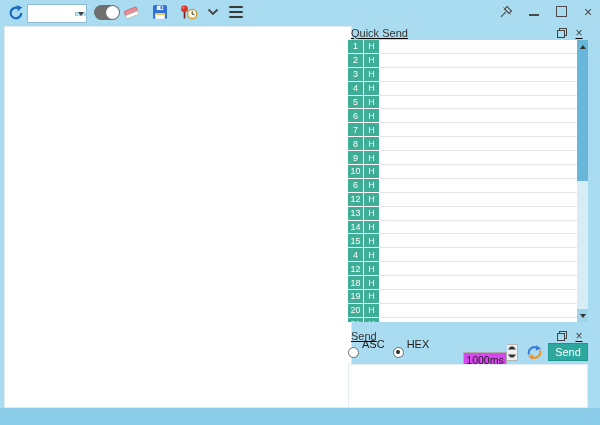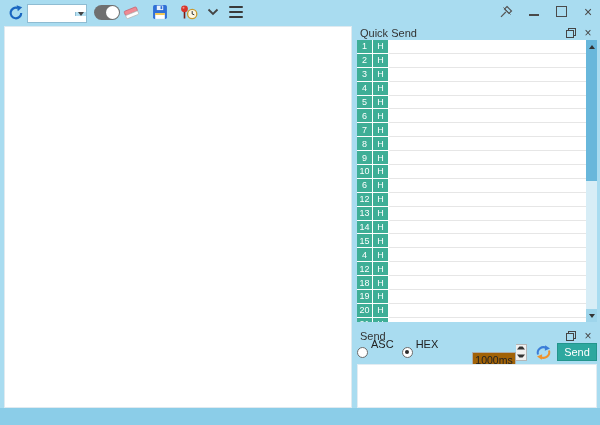--- a/index.html
+++ b/index.html
@@ -25,21 +25,21 @@
   #min-btn{left:524px;top:3px;width:20px;height:17px;}
   #min-btn .bar{width:10px;height:2px;background:#4a4a4a;margin-top:7px;}
   #max-btn{left:551px;top:3px;width:20px;height:17px;}
   #max-btn .box{width:9px;height:9px;border:1.5px solid #4a4a4a;}
   #close-btn{left:578px;top:3px;width:20px;height:17px;font-size:14px;color:#4a4a4a;}
 
   
   #receive{position:absolute;left:4px;top:26px;width:348px;height:382px;background:#fff;border:1px solid #dfeaf0;box-sizing:border-box;}
 
   
-  .panel{position:absolute;left:357px;width:240px;}
+  .panel{position:absolute;left:348px;width:240px;text-decoration:underline;}
   .panel-title{height:15px;display:flex;align-items:center;font-size:11px;color:#333;padding:1px 2px 0 3px;}
   .panel-title .t{flex:1;}
   .ticon{width:14px;height:12px;display:flex;align-items:center;justify-content:center;margin-left:3px;color:#444;font-size:12px;line-height:12px;}
 
   #quick-send{top:24px;height:298px;}
   #qs-body{position:absolute;left:0;top:16px;width:240px;height:282px;background:#fff;overflow:hidden;}
   #qs-rows{position:absolute;left:0;top:0;width:229px;}
   .qs-row{display:flex;height:13.9px;box-sizing:border-box;}
   .qs-num,.qs-hex{width:16px;background:#3eae96;color:#fff;font-size:9px;display:flex;align-items:center;justify-content:center;border-right:1px solid #fff;border-bottom:1px solid #fff;box-sizing:border-box;flex:0 0 auto;cursor:pointer;}
   .qs-input{flex:1;border:none;border-bottom:1px solid #e6e6e6;outline:none;font-size:10px;padding:0 3px;min-width:0;}
@@ -50,21 +50,21 @@
   .sb-down{bottom:0;background:#9ed5eb;}
   .sb-thumb{position:absolute;left:0;top:13px;width:11px;height:128px;background:#68b7db;}
   .tri-up{width:0;height:0;border-left:3px solid transparent;border-right:3px solid transparent;border-bottom:4px solid #333;}
   .tri-dn{width:0;height:0;border-left:3px solid transparent;border-right:3px solid transparent;border-top:4px solid #333;}
 
   #send-panel{top:327px;height:81px;}
   #send-controls{position:absolute;left:0;top:15px;width:240px;height:20px;display:flex;align-items:center;}
   .radio{width:11px;height:11px;border-radius:50%;background:#fff;border:1px solid #6b6b6b;box-sizing:border-box;position:relative;flex:0 0 auto;cursor:pointer;}
   .radio.checked::after{content:"";position:absolute;left:2.3px;top:2.3px;width:4.5px;height:4.5px;border-radius:50%;background:#2b2b2b;}
   .radio-label{font-size:11px;color:#222;margin:0 8px 16px 3px;}
-  #interval{width:44px;height:17px;background:#a16207;border:1px solid #aeaeae;box-sizing:border-box;font-size:10.5px;color:#222;display:flex;align-items:center;justify-content:center;margin-top:16px;}
+  #interval{width:44px;height:17px;background:#d946ef;border:1px solid #aeaeae;box-sizing:border-box;font-size:10.5px;color:#222;display:flex;align-items:center;justify-content:center;margin-top:16px;}
   #spinner{width:11px;height:17px;border:1px solid #b5b5b5;border-left:none;box-sizing:border-box;display:flex;flex-direction:column;}
   #spinner div{flex:1;background:#f0f0f0;display:flex;align-items:center;justify-content:center;}
   #spinner .tri-up,#spinner .tri-dn{transform:scale(0.8);}
   #loop-btn{width:20px;height:18px;display:flex;align-items:center;justify-content:center;margin:0 4px 0 6px;}
   #send-btn{width:40px;height:18px;background:#2da89f;color:#fff;font-size:11px;display:flex;align-items:center;justify-content:center;border:1px solid #23958d;box-sizing:border-box;cursor:pointer;}
   #send-msg{position:absolute;left:0;top:37px;width:240px;height:44px;background:#fff;border:1px solid #e2ecf2;box-sizing:border-box;resize:none;outline:none;font-size:11px;}
 
   
   #status-bar{position:absolute;left:0;top:408px;width:600px;height:17px;background:#8bcde8;}
   .spacer{flex:1;}

